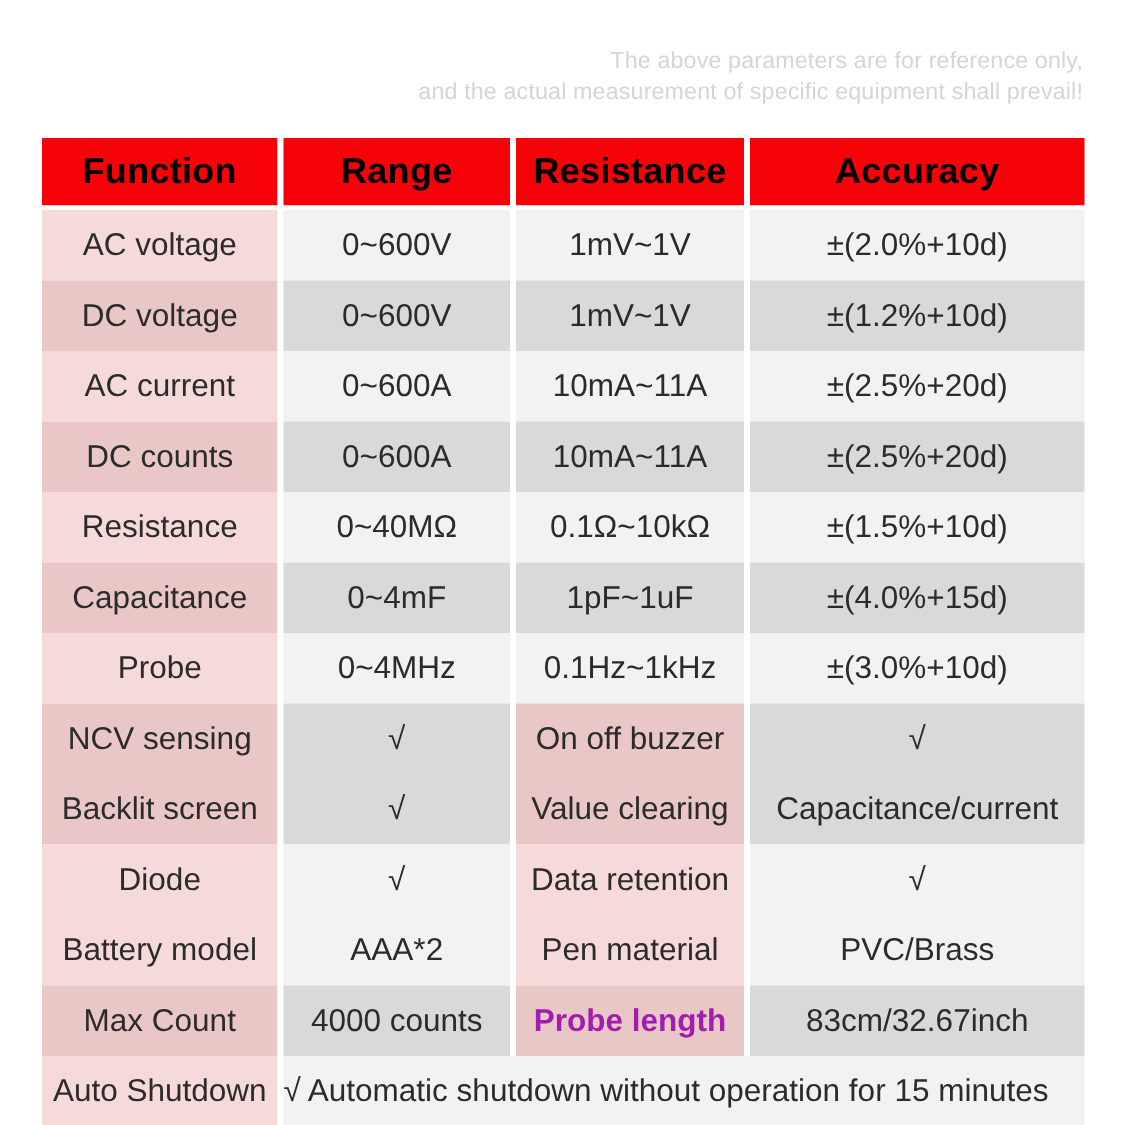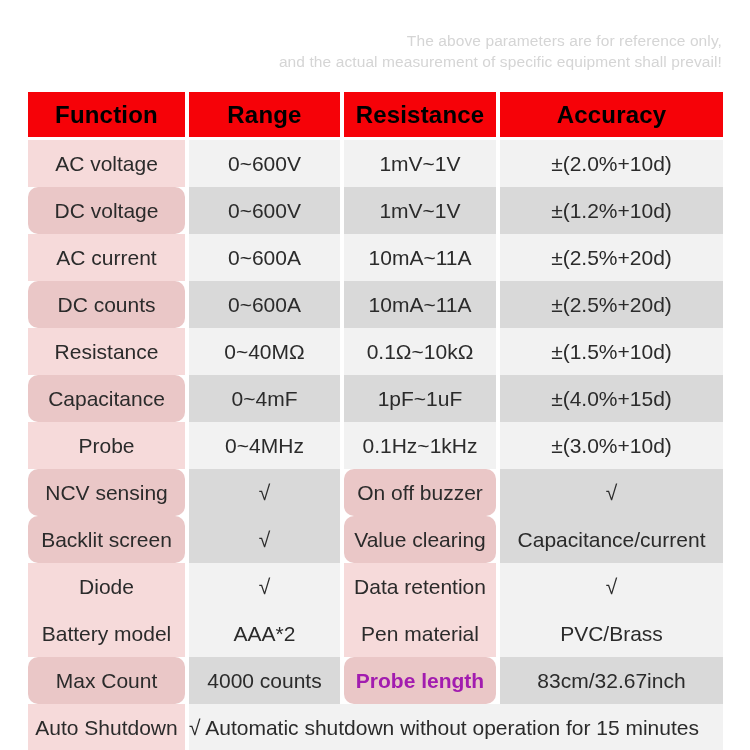--- a/index.html
+++ b/index.html
@@ -91,21 +91,21 @@
   
   td.lbl {
     color: #ed1c24;
     font-weight: bold;
     font-size: 21px;
   }
   td.lbl.soft { color: #a21caf; font-weight: bold; }
 
   
   td.pink-a  { background: #f6dada; }
-  td.pink-b  { background: #eac7c7; border-radius: 10px; }
+  td.pink-b  { background: #eac7c7; }
   td.gray-a  { background: #f2f2f2; }
   td.gray-b  { background: #d9d9d9; }
 
   td.wide { text-align: left; font-size: 21px; }
   td.lastspan { background: #f2f2f2; }
 </style>
 </head>
 <body>
 
 <div class="page">

